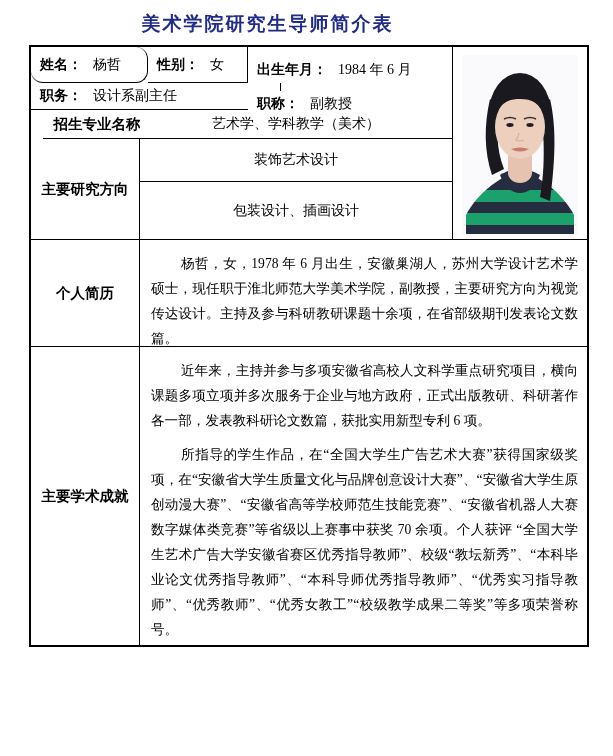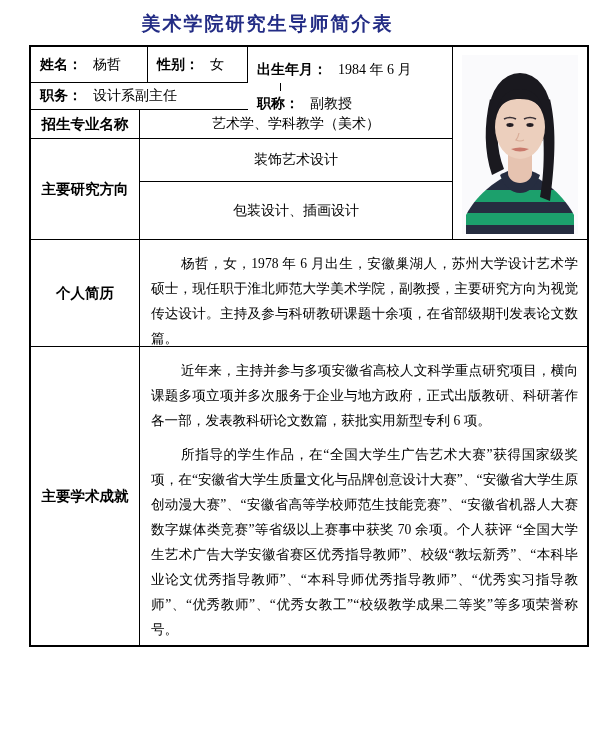--- a/index.html
+++ b/index.html
@@ -25,27 +25,27 @@
   .center-cell{display:flex;align-items:center;justify-content:center;text-align:center;font-size:14px;}
   .center-cell.lbl-cell{font-weight:bold;font-size:14.5px;padding:0 4px;}
   .para-cell{padding:11px 9px 0 11px;}
   .para{
     font-size:13.6px;line-height:25px;text-align:justify;
     text-indent:2.2em;margin:0 0 9px 0;
   }
   .photo-cell{display:flex;align-items:flex-start;justify-content:center;padding-top:8px;}
   .photo-frame{width:116px;height:179px;display:block;}
   
-  .c-name   {left:0;   top:0;   width:117px;height:36px;}
+  .c-name   {left:0;   top:0;   width:117px;height:36px;border-radius:12px;}
   .c-gender {left:117px;top:0;  width:100px;height:36px;}
   .c-birth  {left:217px;top:0;  width:205px;height:47px;}
   .c-photo  {left:422px;top:0;  width:134px;height:193px;}
   .c-pos    {left:0;   top:36px;width:250px;height:27px;}
   .c-rank   {left:217px;top:44px;width:205px;height:27px;}
-  .c-majorL {left:0;   top:63px;width:109px;height:29px;}
+  .c-majorL {left:12px;   top:63px;width:109px;height:29px;}
   .c-majorV {left:109px;top:63px;width:313px;height:29px;}
   .c-resL   {left:0;   top:92px;width:109px;height:101px;}
   .c-res1   {left:109px;top:92px;width:313px;height:43px;}
   .c-res2   {left:109px;top:135px;width:313px;height:58px;}
   .c-cvL    {left:0;   top:193px;width:109px;height:107px;}
   .c-cvV    {left:109px;top:193px;width:447px;height:107px;}
   .c-achL   {left:0;   top:300px;width:109px;height:298px;}
   .c-achV   {left:109px;top:300px;width:447px;height:298px;}
 </style>
 </head>

